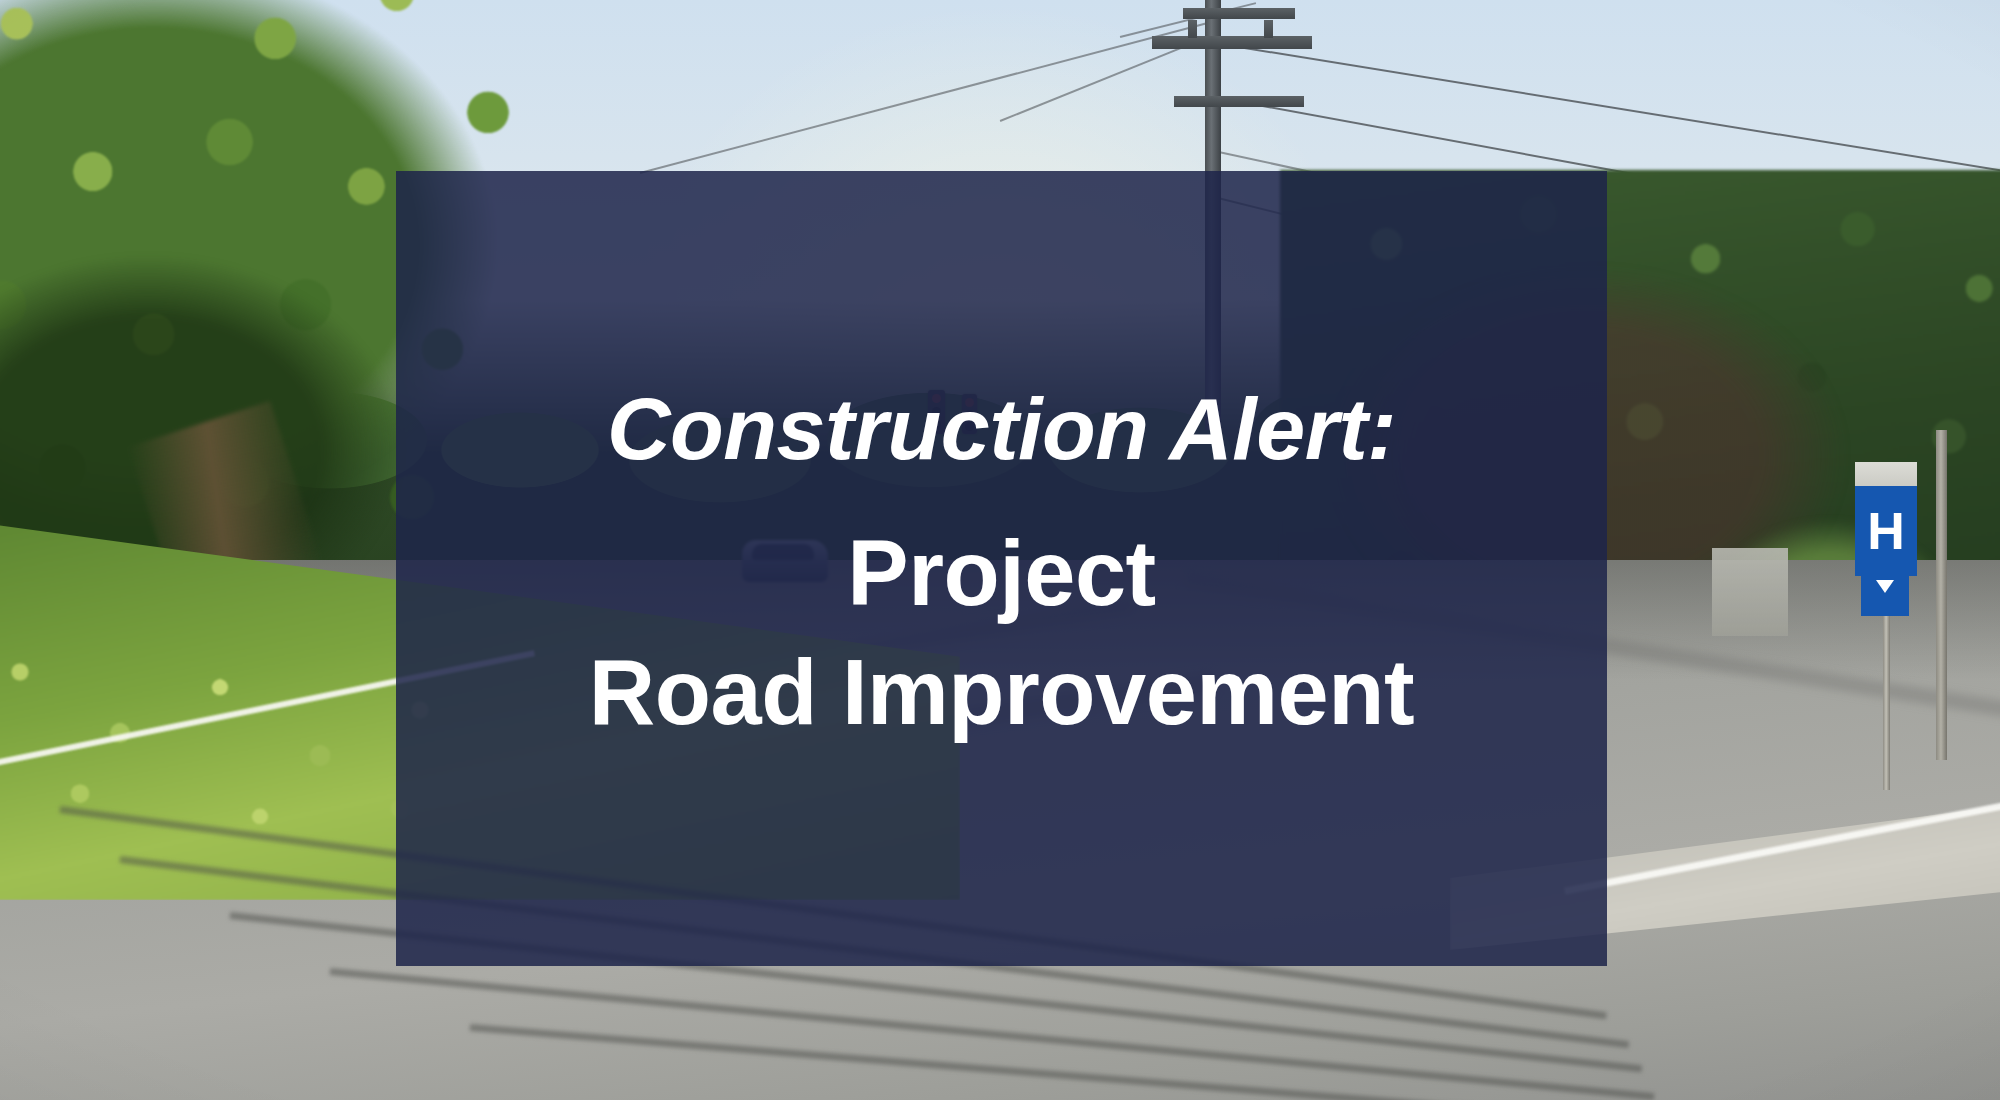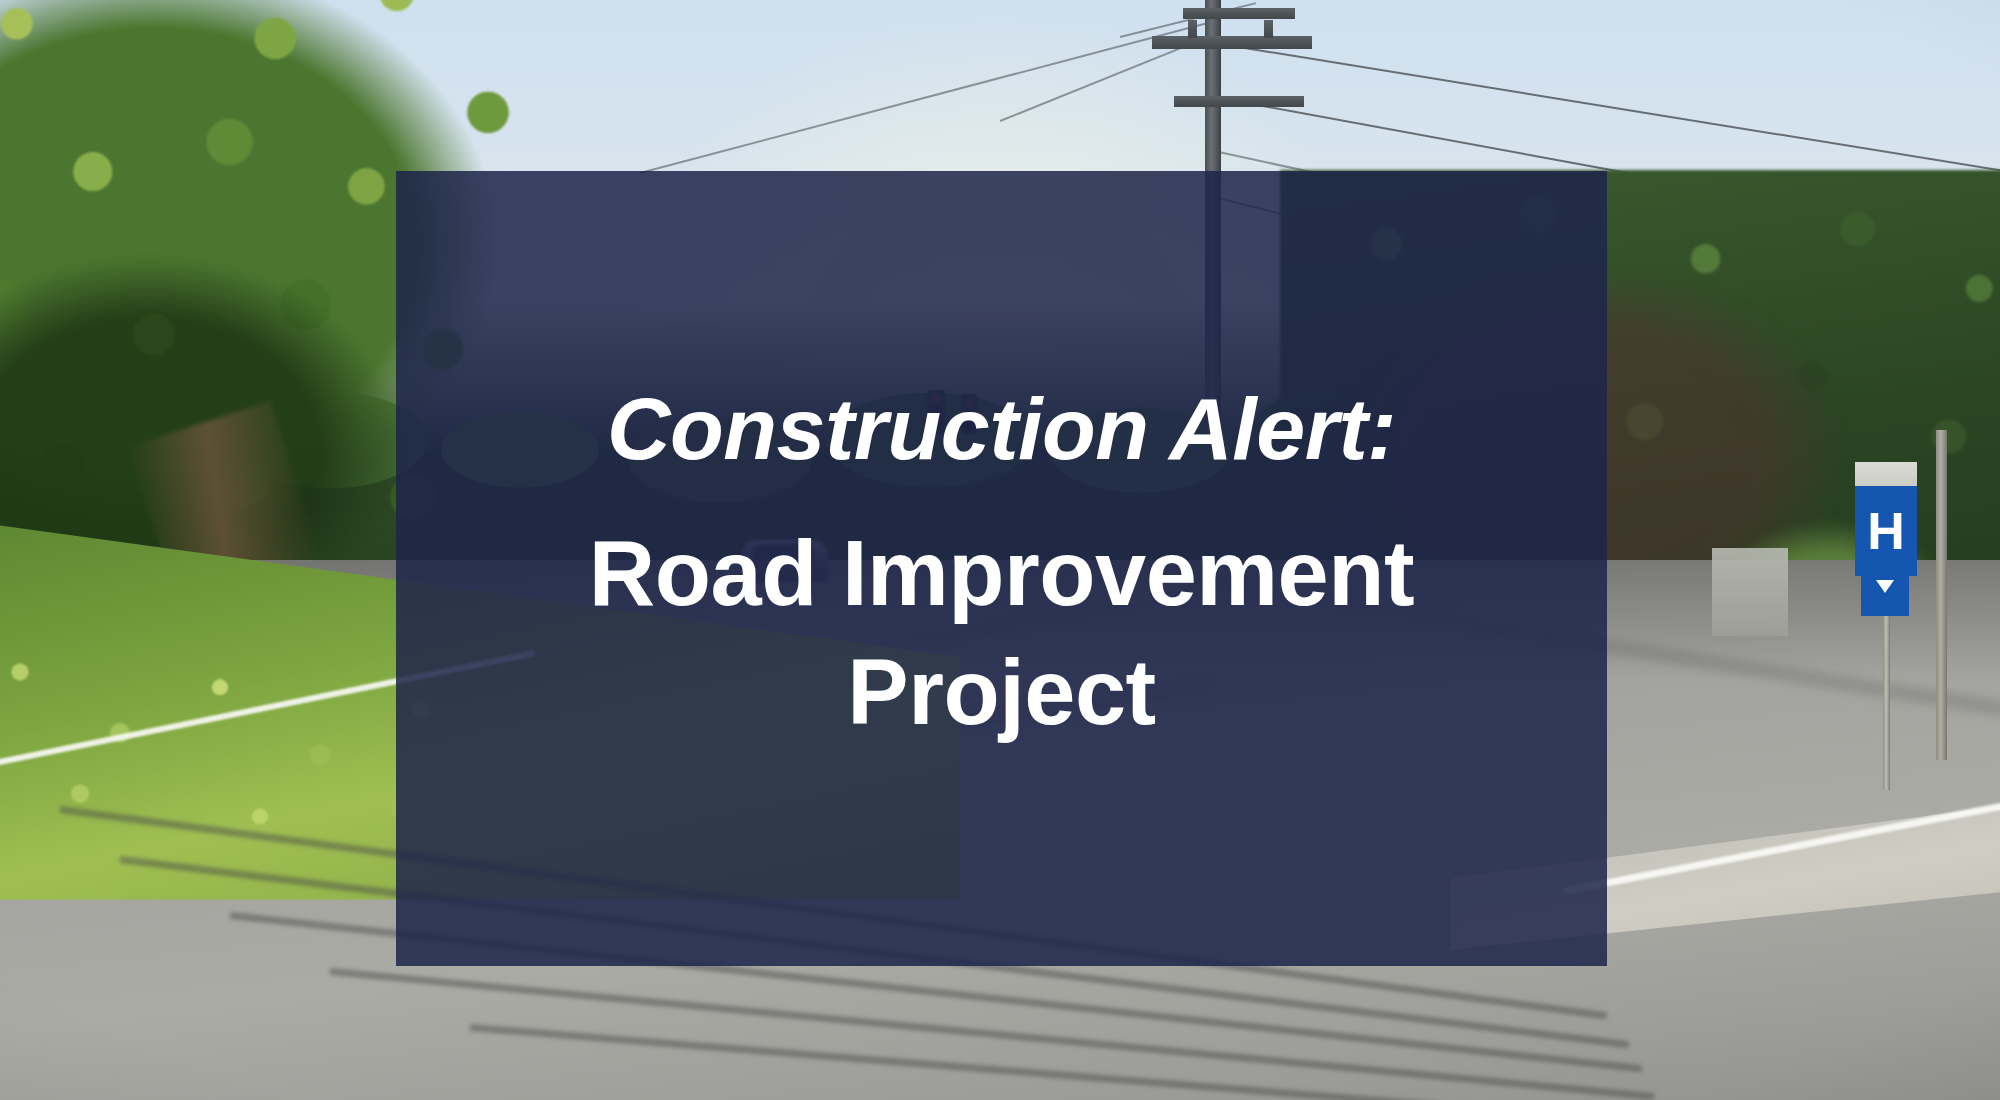--- a/index.html
+++ b/index.html
@@ -333,17 +333,17 @@
     <div class="sign-blue-lower"></div>
     <div class="sign-arrow"></div>
 
     <div class="pole-right"></div>
 
     <div class="grade"></div>
   </div>
 
   <div class="overlay-card">
     <div class="ov-line ov-kicker">Construction Alert:</div>
+    <div class="ov-line ov-title">Project</div>
     <div class="ov-line ov-title">Road Improvement</div>
-    <div class="ov-line ov-title">Project</div>
   </div>
 
 </div>
 
 </body></html>

